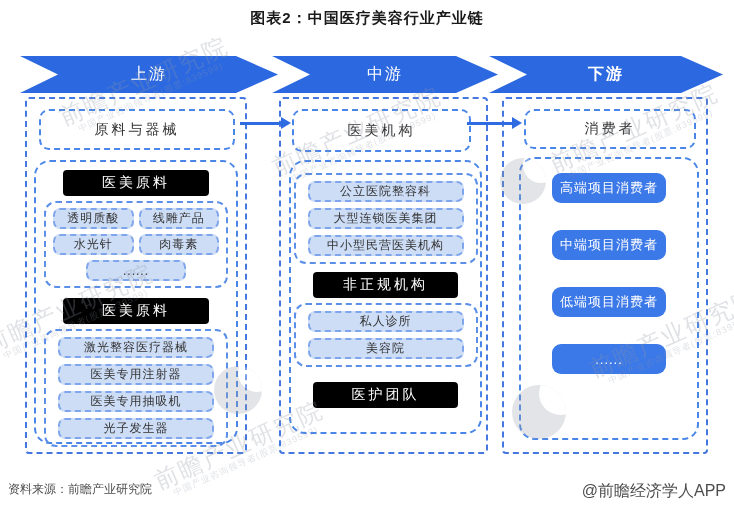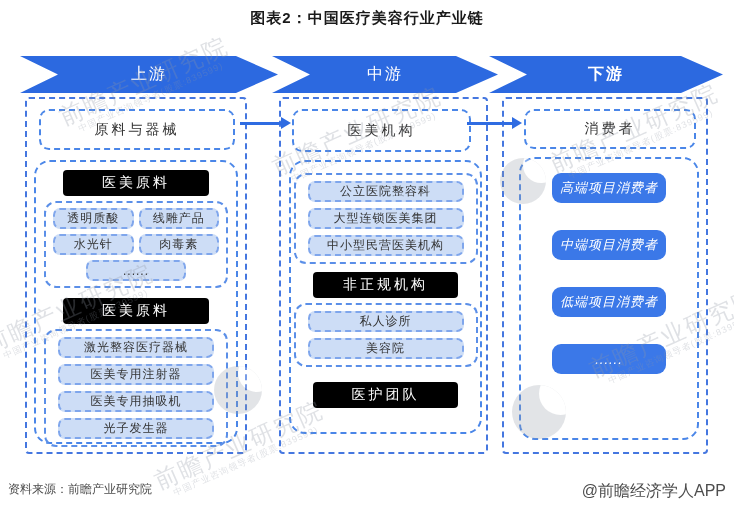--- a/index.html
+++ b/index.html
@@ -64,21 +64,21 @@
     display:flex; align-items:center; justify-content:center;
     font-size:12px; color:#333; height:21px; letter-spacing:1px;
   }
   .item.span2 { grid-column:1 / -1; justify-self:center; width:60%; }
   .mt10 { margin-top:10px; }
   .mt8  { margin-top:8px; }
   .mt15 { margin-top:15px; }
   .consumer {
     background:#3b78e8; color:#fff; border-radius:9px; flex:none;
     width:114px; height:30px; display:flex; align-items:center; justify-content:center;
-    font-size:13px; letter-spacing:1px; margin-bottom:27px;font-style:italic;
+    font-size:13px; letter-spacing:1px; margin-bottom:27px;
   }
   
   .harrow { position:absolute; top:117px; height:12px; z-index:6; }
   .harrow .shaft {
     position:absolute; left:0; top:5px; height:3px; right:9px; background:#2f6ce2;
   }
   .harrow .head {
     position:absolute; right:0; top:0; width:0; height:0;
     border-left:10px solid #2f6ce2; border-top:6px solid transparent; border-bottom:6px solid transparent;
   }

